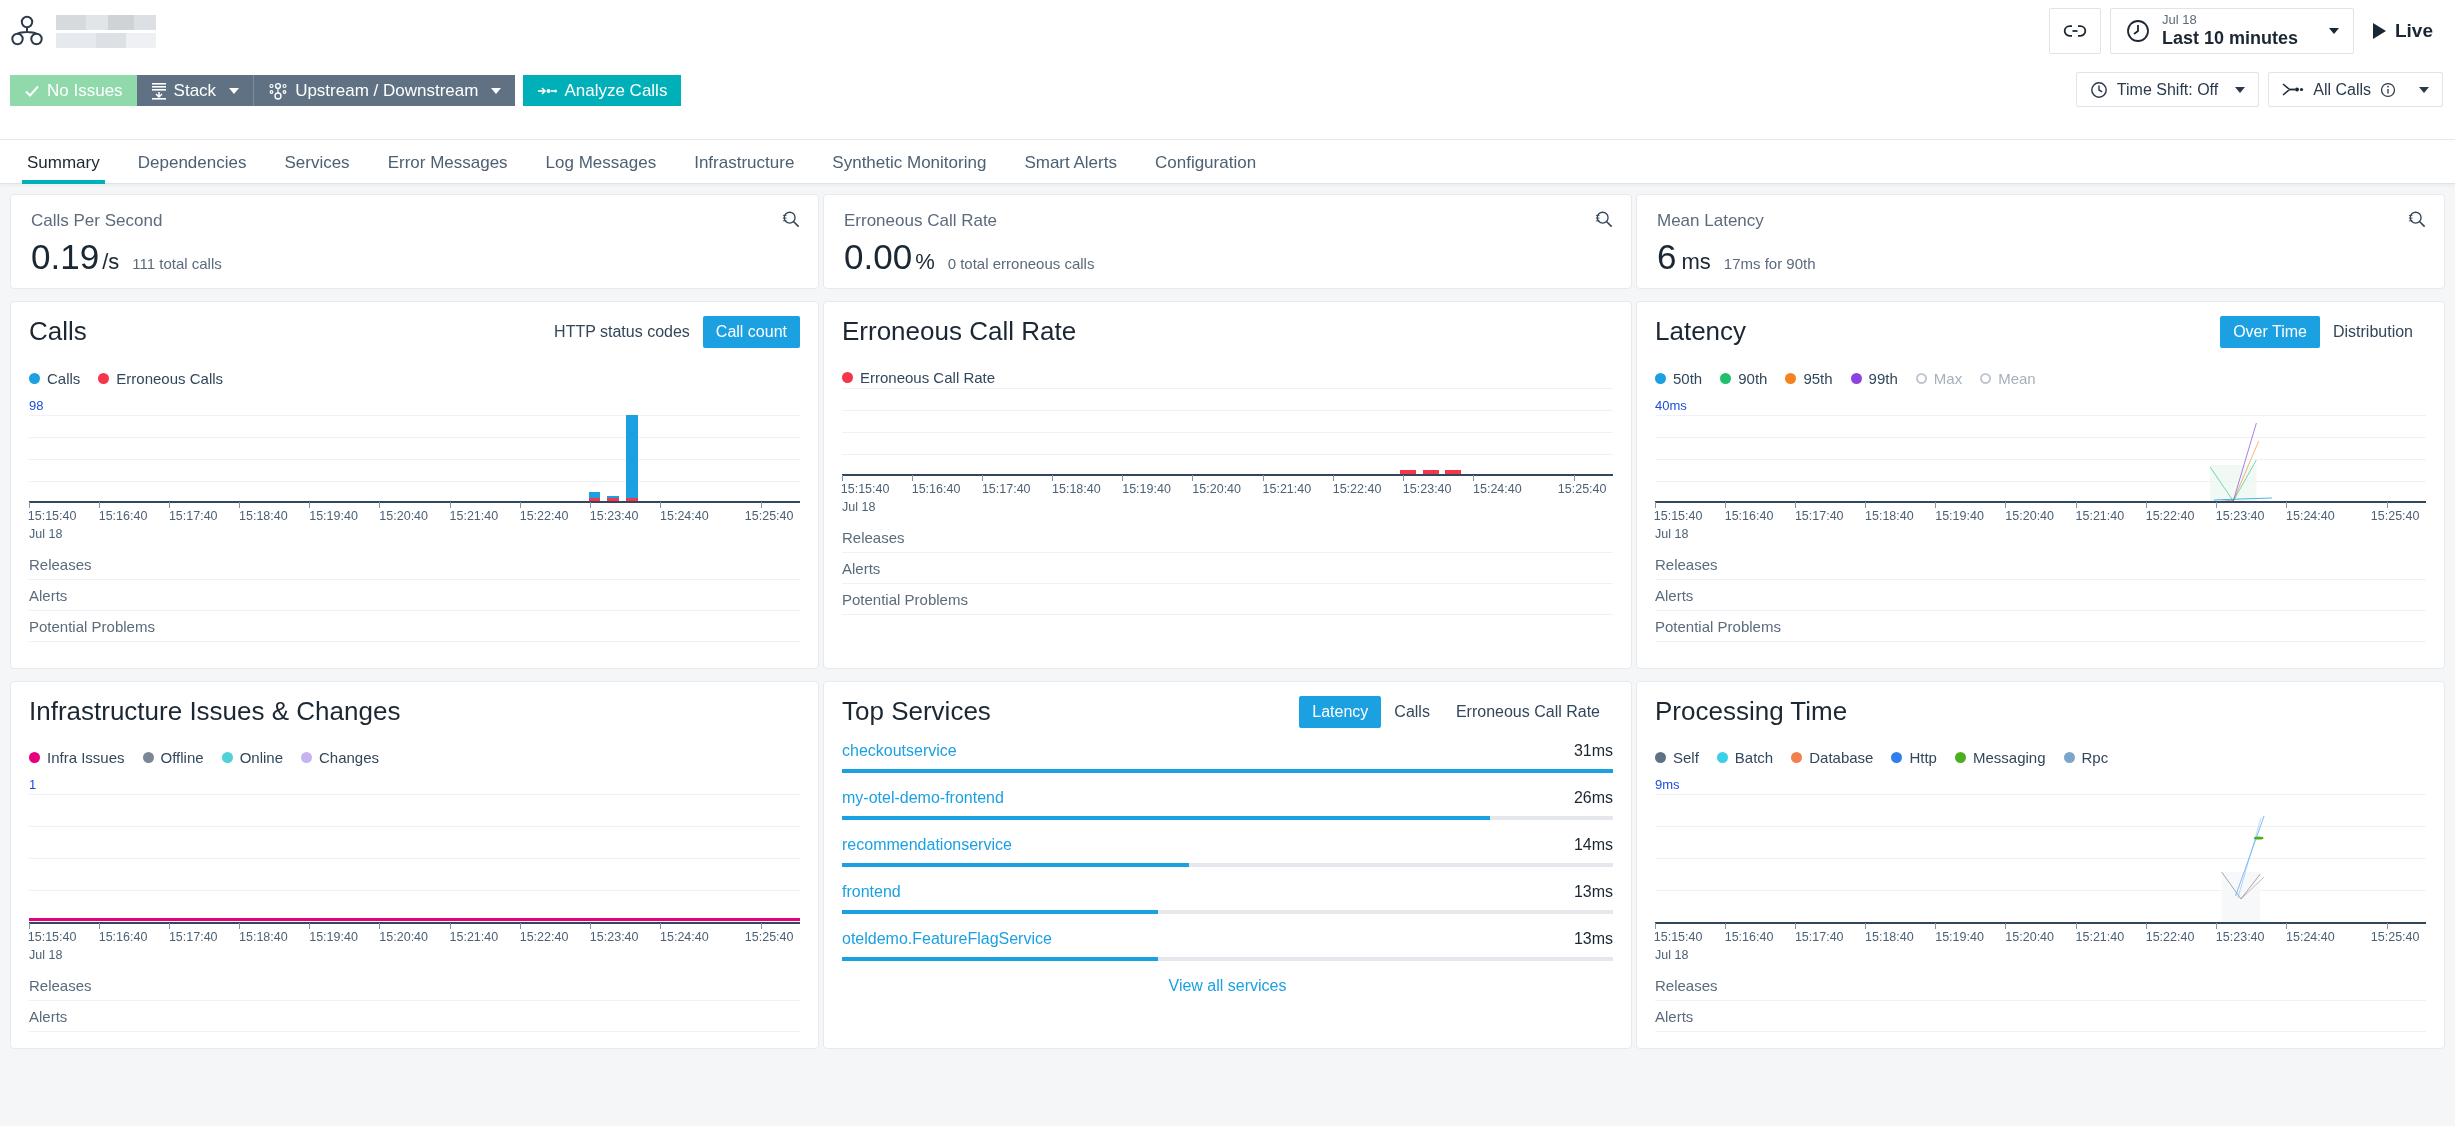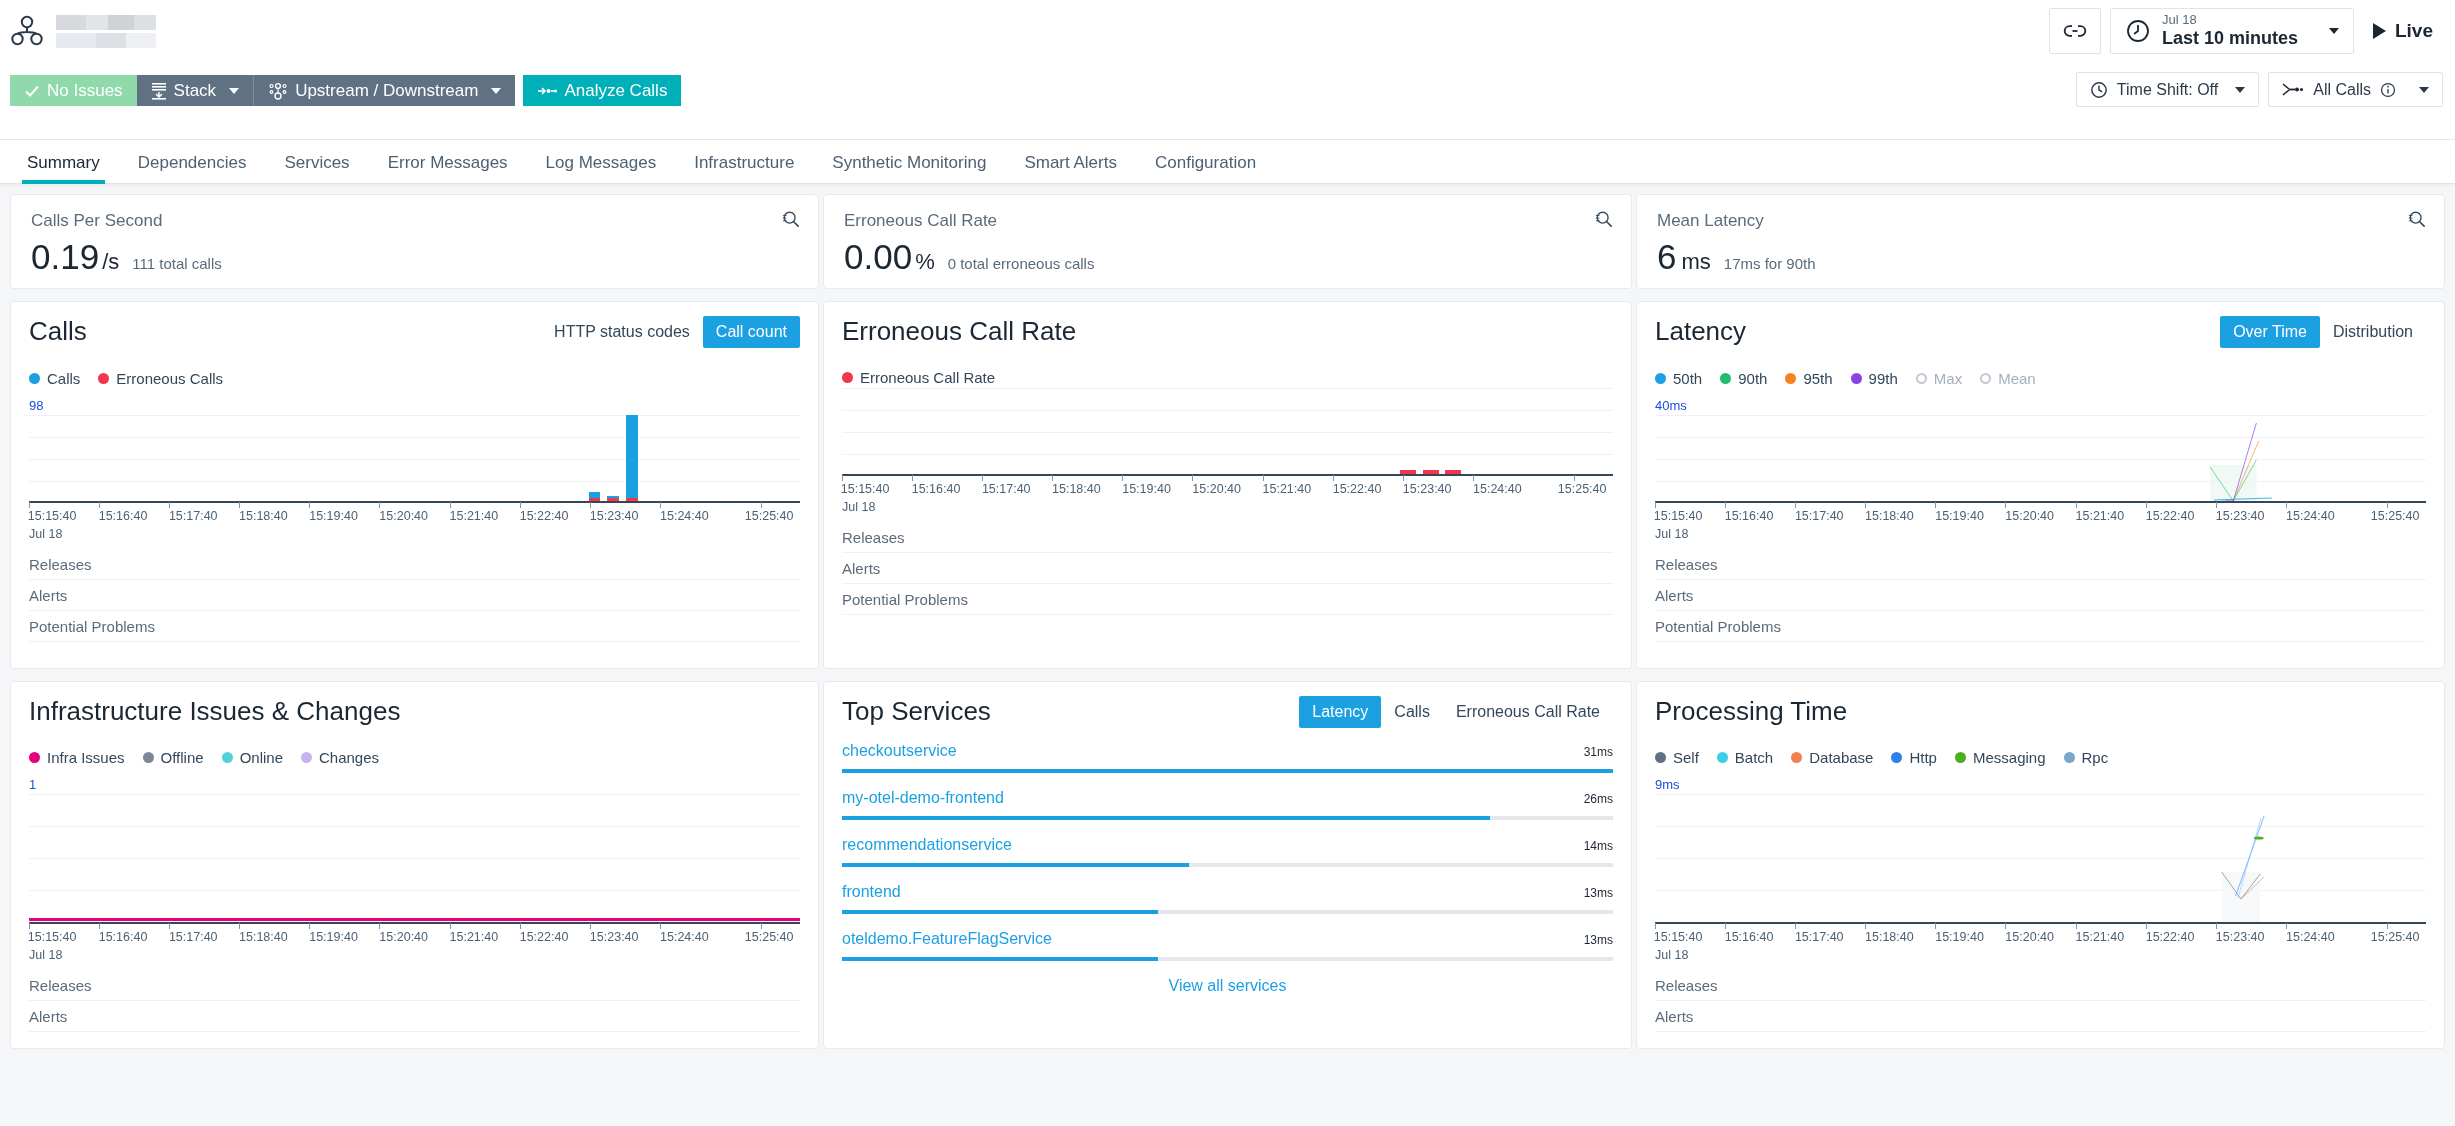--- a/index.html
+++ b/index.html
@@ -150,21 +150,21 @@
 
   
   .bar { position: absolute; bottom: 2px; background: #1ba0e2; }
   .bar-err { position: absolute; bottom: 2px; background: #f4364c; }
 
   
   .svc-list { margin-top: 14px; }
   .svc-item { margin-bottom: 16px; }
   .svc-top { display: flex; justify-content: space-between; align-items: baseline; }
   .svc-name { font-size: 16px; color: #1ba0e2; cursor: pointer; }
-  .svc-val { font-size: 12px; color: #1b2733; }
+  .svc-val { font-size: 16px; color: #1b2733; }
   .svc-track { height: 4px; background: #e4e8ec; margin-top: 9px; position: relative; }
   .svc-fill { position: absolute; left: 0; top: 0; bottom: 0; background: #1ba0e2; }
   .viewall { text-align: center; font-size: 16px; color: #1ba0e2; cursor: pointer; margin-top: 4px; }
 </style>
 </head>
 <body>
 
 <div class="topbar">
 
   <div class="brand">

